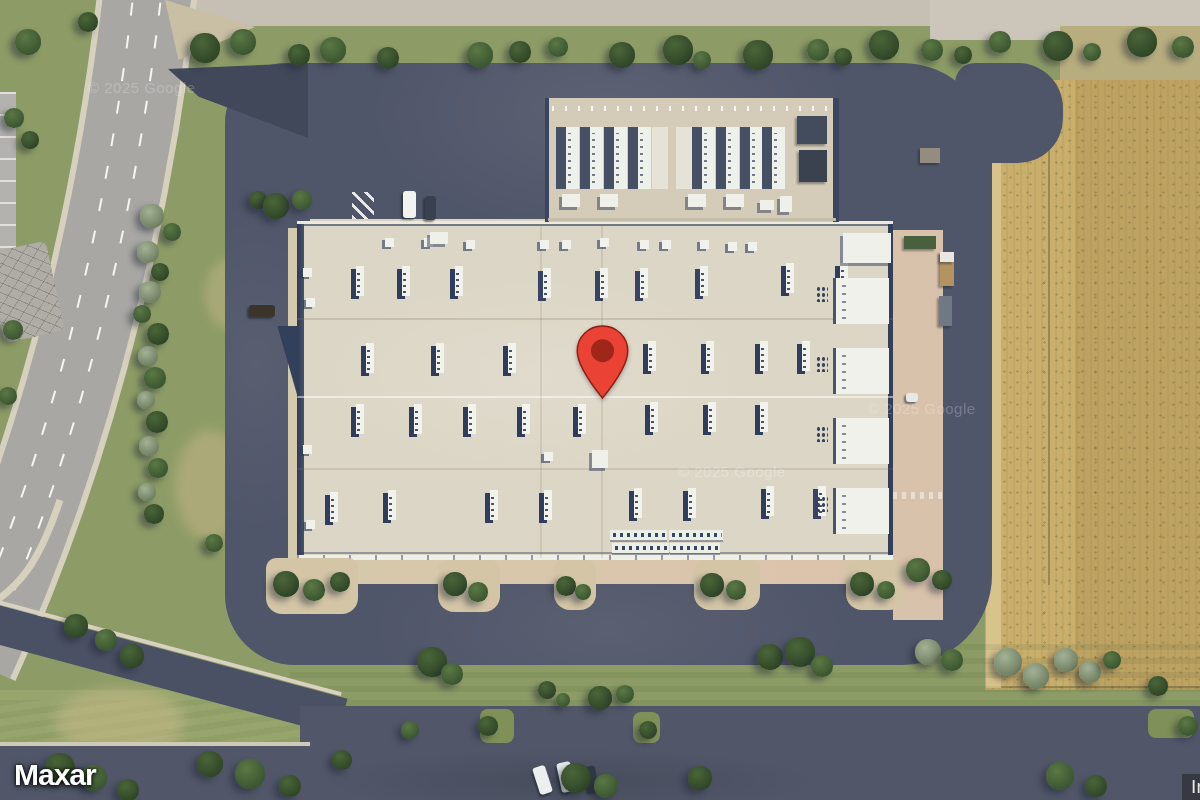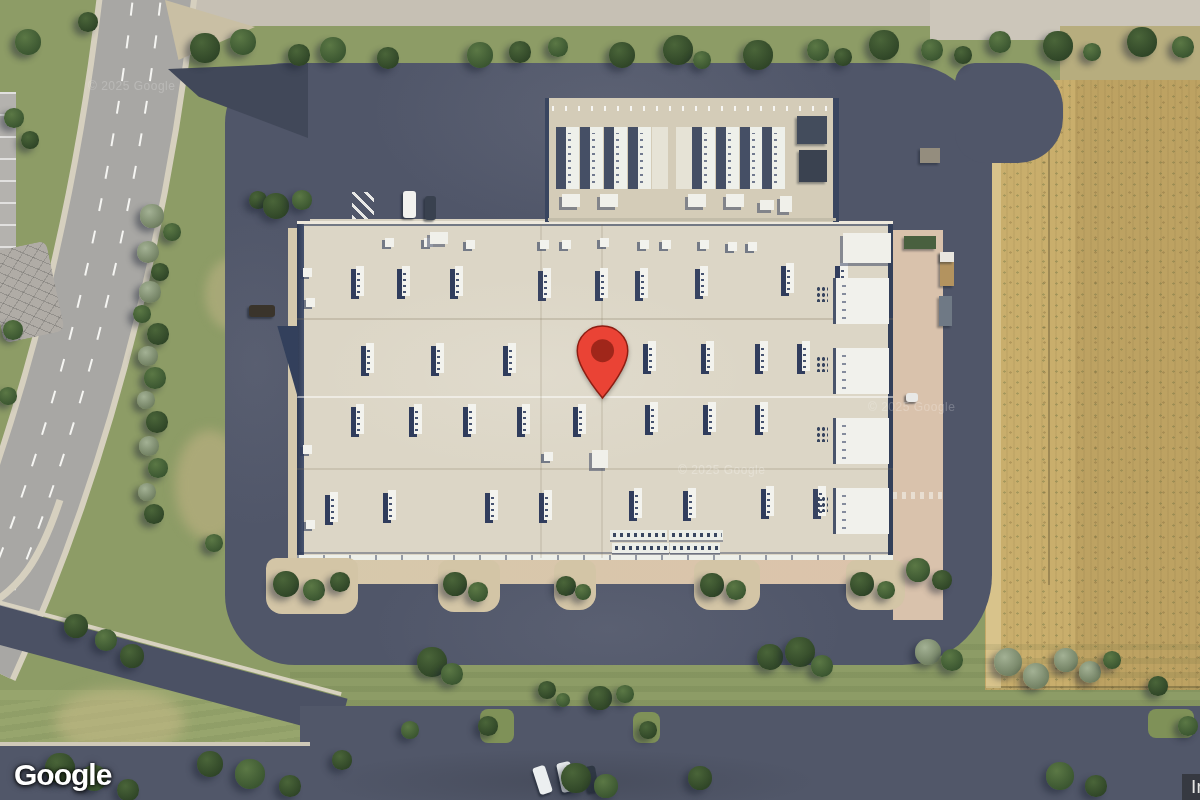--- a/index.html
+++ b/index.html
@@ -86,21 +86,21 @@
   .genpad-r{left:833px;top:98px;width:6px;height:124px;background:#39455f;}
   .genfence{left:552px;top:106px;width:280px;height:5px;
     background:repeating-linear-gradient(90deg,rgba(250,250,248,.9) 0 2px,transparent 2px 13px);}
   .genpad-b{left:548px;top:218px;width:288px;height:3px;background:#c2bca9;}
   
   #pin{left:573px;top:324px;width:59px;height:76px;z-index:40;filter:drop-shadow(0 2px 2px rgba(0,0,0,.3));}
   #logo{left:14px;bottom:8px;z-index:60;color:#fff;font-size:30px;font-weight:bold;letter-spacing:-1px;
     text-shadow:0 2px 4px rgba(0,0,0,.6),1px 0 3px rgba(0,0,0,.5),-1px 0 3px rgba(0,0,0,.5),0 0 8px rgba(0,0,0,.35);}
   #attrib{right:0;bottom:0;height:26px;z-index:60;background:rgba(32,32,32,.55);
     color:#e6e6e4;font-size:19px;line-height:26px;padding:0 9px 0 9px;letter-spacing:.2px;white-space:nowrap;}
-  .wm{color:#fff;font-size:12px;letter-spacing:.5px;white-space:nowrap;z-index:30;}
+  .wm{color:#fff;font-size:15px;letter-spacing:.5px;white-space:nowrap;z-index:30;}
   
   .tree{border-radius:48%;box-shadow:-5px 4px 6px rgba(28,36,50,.45);}
   .hvac{display:flex;gap:6px;}
   .hvac i{position:relative;display:block;width:8px;height:30px;background:#f3f3ee;
     box-shadow:-5px 3px 0 rgba(47,60,92,.78);
     background-image:repeating-linear-gradient(0deg,rgba(52,66,98,.9) 0 2px,transparent 2px 6px);
     background-size:3px 24px;background-position:1px 3px;background-repeat:no-repeat;}
   .vent{width:9px;height:9px;background:#f2f2ed;box-shadow:-3px 2px 0 rgba(47,60,92,.6);}
   .sq{background:#f0f0ea;box-shadow:-3px 3px 0 rgba(47,60,92,.5);}
   .bay{background:#f1f1ec;border-left:3px solid rgba(44,56,86,.85);
@@ -555,17 +555,17 @@
       <div class="s wm" style="left: 868px; top: 400px; opacity: 0.22;">© 2025 Google</div>
     </div>
 
   <div id="pin">
     <svg width="59" height="76" viewBox="0 0 24 31">
       <path id="pin-body" d="M12 .8 C6.3.8 1.7 5.3 1.7 10.9 c0 2.4.9 5 2.4 7.8 C6.9 24 12 30.2 12 30.2 s5.1-6.2 7.9-11.5 c1.5-2.8 2.4-5.4 2.4-7.8 C22.3 5.3 17.7.8 12 .8 z" fill="#EA4335" stroke="#8E1D12" stroke-width="0.6"></path>
       <circle id="pin-dot" cx="12" cy="10.9" r="4.7" fill="#A0261A"></circle>
     </svg>
   </div>
 
-  <div id="logo">Google</div>
+  <div id="logo">Maxar</div>
   <div id="attrib">
     <span>Imagery ©2025 Airbus, Maxar Technologies</span>
   </div>
 </div>
 
 </body></html>

